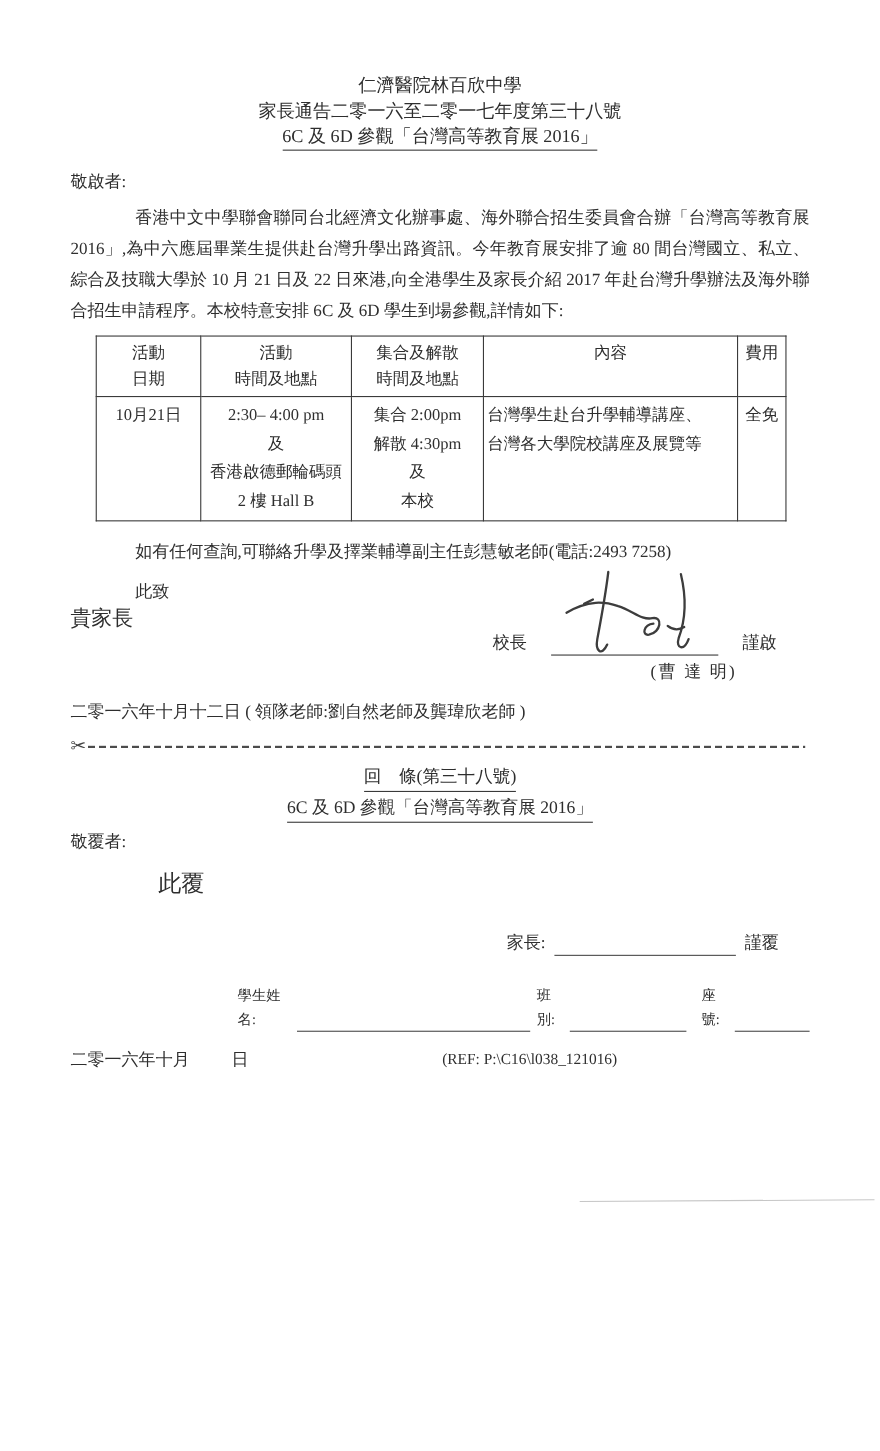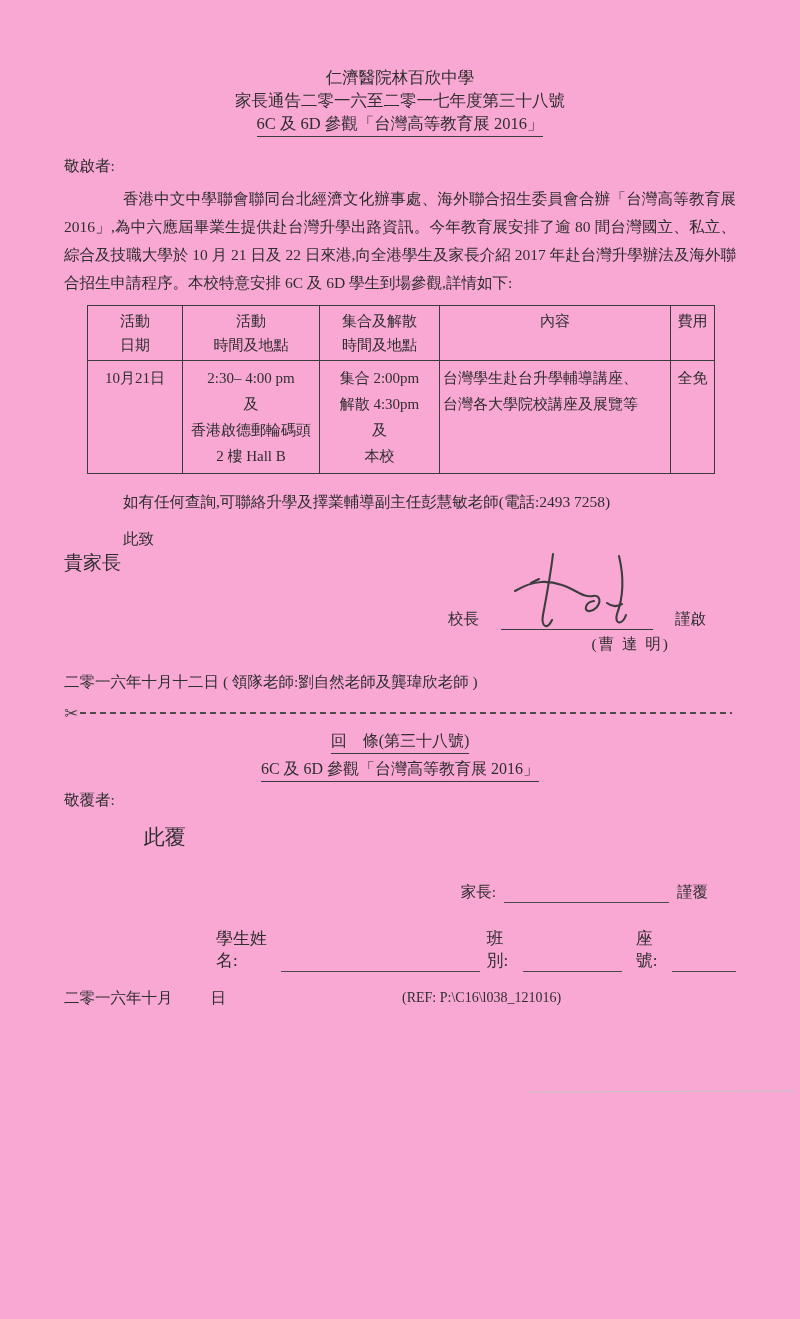--- a/index.html
+++ b/index.html
@@ -1,20 +1,20 @@
 <!DOCTYPE html>
 <html><head>
 <meta charset="utf-8">
 <style>
   html,body{margin:0;padding:0;background:#e8e8e8;}
   .page{
     position:relative;
     width:800px;height:1319px;
     margin:0 auto;
-    background:#f9a8d4;
+    background:#ffffff;
     font-family:"Liberation Serif","DejaVu Serif",serif;
     color:#2e2e2e;
     overflow:hidden;
   }
   .content{padding:0 64px;}
   .doc-header{margin-top:66px;text-align:center;font-size:16.5px;line-height:23px;}
   .doc-header .underlined{border-bottom:1.5px solid #3a3a3a;padding-bottom:1px;display:inline-block;}
   .salutation{margin-top:18px;font-size:15.5px;line-height:22px;}
   .body-paragraph{
     margin-top:8px;font-size:15.5px;line-height:28px;
@@ -29,21 +29,21 @@
     font-weight:normal;vertical-align:top;
     padding:4px 3px;white-space:pre-line;line-height:26px;
   }
   .notice-table th{text-align:center;line-height:24px;padding:3px 2px;}
   .c-center{text-align:center;}
   .c-left{text-align:left;padding-left:8px;}
   .enquiry{margin-top:17px;font-size:15.5px;line-height:22px;padding-left:3.8em;}
   .closing{margin-top:15px;font-size:15.5px;line-height:22px;padding-left:3.8em;}
   .recipient{margin-top:2px;font-size:19px;line-height:22px;}
   .sig-row{
-    margin-top:34px;display:flex;justify-content:flex-end;
+    display:flex;justify-content:flex-end;
     align-items:flex-end;font-size:15.5px;line-height:22px;padding-right:30px;gap:12px;
   }
   .sig-blank{
     display:inline-block;width:152px;border-bottom:1.6px solid #3a3a3a;
     margin:0 10px;position:relative;height:20px;
   }
   .sig-svg{position:absolute;left:-6px;bottom:-10px;}
   .sig-name{margin-top:4px;text-align:right;padding-right:66px;font-size:15.5px;letter-spacing:2px;}
   .date-line{margin-top:16px;font-size:15.5px;line-height:22px;}
   .cut-line{margin-top:13px;display:flex;align-items:center;}
@@ -60,21 +60,21 @@
   .reply-closing{margin-top:15px;font-size:21px;line-height:22px;padding-left:3.8em;}
   .reply-addressee{margin-top:2px;font-size:15.5px;line-height:22px;}
   .parent-row{
     margin-top:33px;display:flex;justify-content:flex-end;align-items:flex-end;
     font-size:15.5px;line-height:22px;padding-right:28px;
   }
   .blank{display:inline-block;border-bottom:1.3px solid #4a4a4a;height:19px;}
   .blank.parent{width:165px;margin:0 8px;}
   .student-row{
     margin-top:25px;display:flex;align-items:flex-end;
-    font-size:17px;line-height:22px;margin-left:152px;
+    font-size:13px;line-height:22px;margin-left:152px;
   }
   .blank.sname{width:238px;margin:0 6px 0 4px;}
   .blank.sclass{width:118px;margin:0 14px 0 4px;}
   .blank.sseat{width:76px;margin-left:4px;}
   .bottom-row{margin-top:15px;display:flex;align-items:flex-end;font-size:15.5px;line-height:22px;}
   .day-spacer{display:inline-block;width:38px;}
   .ref{margin-left:176px;font-size:14px;}
   .scan-artifact-line{
     position:absolute;left:527px;top:1091px;width:268px;height:1px;
     background:#c6c6c6;transform:rotate(-0.35deg);

